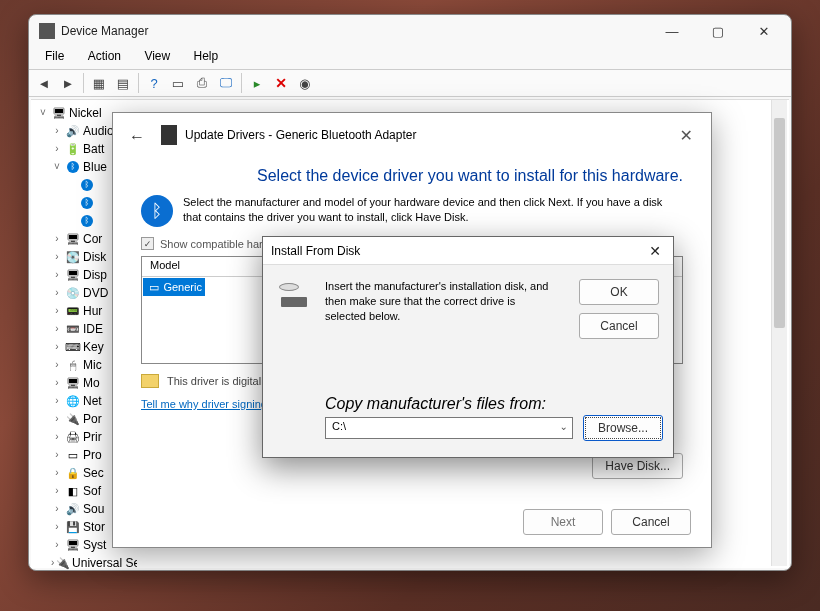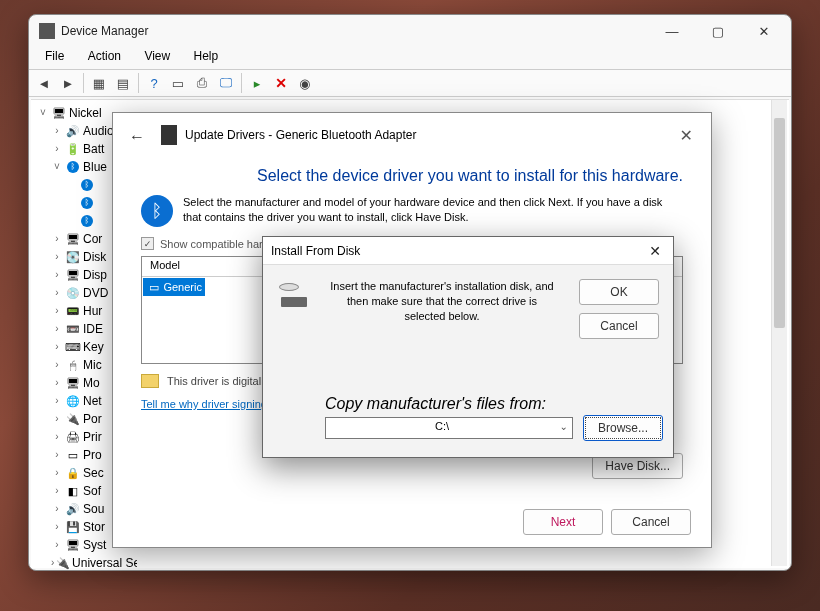--- a/index.html
+++ b/index.html
@@ -46,28 +46,28 @@
   .dlg1 .modelbox { margin: 0 28px; border: 1px solid #888; height: 108px; background: #fff; }
   .dlg1 .modelhd { height: 20px; border-bottom: 1px solid #ccc; font-size: 11px; padding: 2px 8px; background: #fff; }
   .dlg1 .modelrow { height: 18px; font-size: 11px; padding: 1px 6px; background: #0078d7; color: #fff; display: flex; align-items: center; width: 62px; margin: 1px; }
   .dlg1 .sigrow { padding: 10px 28px; font-size: 11px; color: #444; display: flex; align-items: center; gap: 8px; }
   .dlg1 .sigic { width: 18px; height: 14px; background: #f3d26a; border: 1px solid #caa93a; }
   .dlg1 .siglink { padding: 0 28px; font-size: 11px; }
   .dlg1 .siglink a { color: #0067c0; text-decoration: underline; }
   .dlg1 .havedisk { position: absolute; right: 28px; top: 340px; text-align: center; }
   .dlg1 .footer { position: absolute; bottom: 12px; right: 20px; display: flex; gap: 8px; }
   .btn { min-width: 80px; height: 24px; border: 1px solid #aaa; background: #fdfdfd; font-size: 12px; border-radius: 3px; display: inline-flex; align-items: center; justify-content: center; color: #333; padding: 12px 12px; }
-  .btn.disabled { color: #be185d; }
+  .btn.disabled { color: #737373; }
   
   
   .dlg2 { position: absolute; left: 214px; top: 236px; width: 412px; height: 222px; background: #f3f3f3; border: 1px solid #666; box-shadow: 0 10px 30px rgba(0,0,0,.45); margin-left: 48px; }
   .dlg2 .tb { height: 28px; display: flex; align-items: center; padding: 0 8px; background: #fff; border-bottom: 1px solid #ddd; }
   .dlg2 .tb .t { font-size: 12px; }
   .dlg2 .tb .x { margin-left: auto; font-size: 14px; color: #222; padding: 2px 4px; }
-  .dlg2 .body { position: relative; padding: 14px 14px; font-size: 11px; color: #000; text-align: center; }
+  .dlg2 .body { position: relative; padding: 14px 14px; font-size: 11px; color: #000; }
   .dlg2 .diskic { width: 32px; height: 26px; position: absolute; left: 14px; top: 18px; }
   .dlg2 .diskic .disc { width: 20px; height: 8px; border: 1px solid #888; border-radius: 50%; background: #ddd; position: absolute; left: 2px; top: 0; }
   .dlg2 .diskic .drive { width: 26px; height: 10px; background: #666; position: absolute; left: 4px; top: 14px; border-radius: 1px; }
   .dlg2 .msg { margin-left: 48px; margin-right: 100px; line-height: 1.35; }
   .dlg2 .sidebtns { position: absolute; right: 14px; top: 14px; display: flex; flex-direction: column; gap: 8px; }
   .dlg2 .lowlbl { position: absolute; left: 62px; top: 130px; font-size: 16px; font-style: italic; }
   .dlg2 .pathrow { position: absolute; left: 62px; top: 150px; display: flex; gap: 10px; align-items: center; }
   .dlg2 .combo { width: 248px; height: 22px; border: 1px solid #777; background: #fff; font-size: 11px; padding: 2px 20px 2px 6px; position: relative; }
   .dlg2 .combo .dd { position: absolute; right: 4px; top: 3px; font-size: 10px; color: #555; }
   .dlg2 .browse { border: 1px solid #0a59c9; outline: 1px dotted #444; outline-offset: -3px; }

